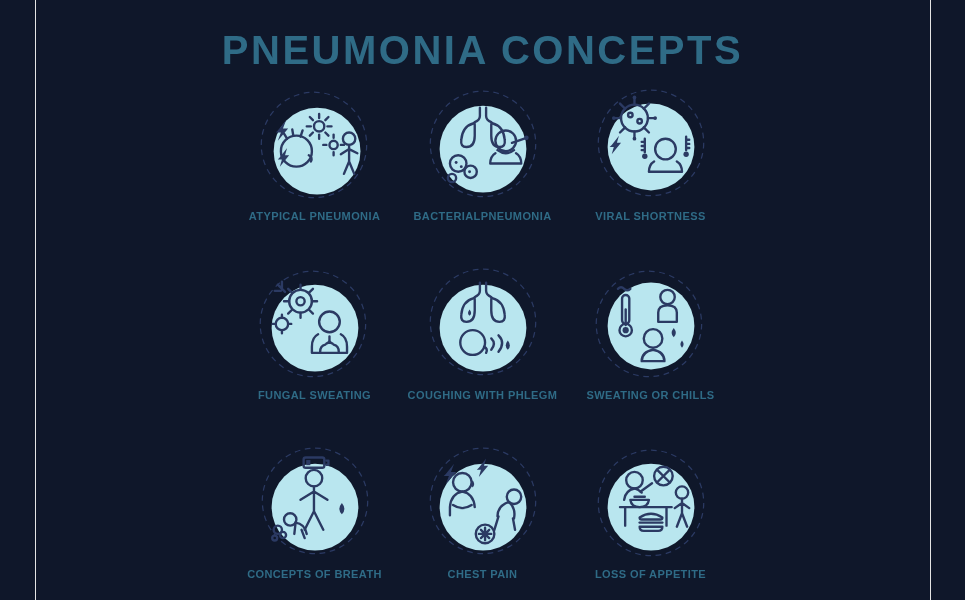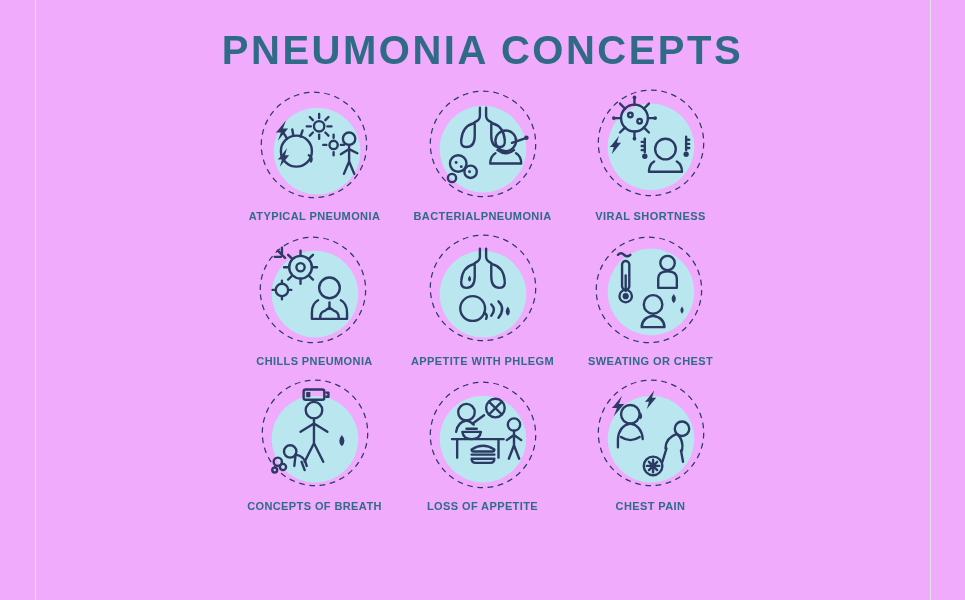--- a/index.html
+++ b/index.html
@@ -1,19 +1,19 @@
 <!DOCTYPE html>
 <html style="--accent-fill: #b9e6ef; --line-color: #2b3a63; --label-color: #2f6b86;"><head>
 <meta charset="utf-8">
 <style>
   html,body { margin:0; padding:0; background:#ffffff; }
   .page {
     position:relative;
     width:965px; height:600px;
-    background:#f0abfc;
+    background:#0f172a;
     overflow:hidden;
     font-family:"Liberation Sans", sans-serif;
   }
   .edge {
     position:absolute; top:0; bottom:0; width:1px;
     background:#e4e4e4;
   }
   .edge-left  { left:35px; }
   .edge-right { right:34px; }
   .title {
@@ -21,21 +21,21 @@
     text-align:center;
     font-size:40px; font-weight:bold;
     letter-spacing:2.5px;
     color:var(--label-color, #2f6b86);
   }
   .grid {
     margin:12px auto 0;
     display:grid;
     grid-template-columns:repeat(3, 168px);
     justify-content:center;
-    row-gap:8px;
+    row-gap:42px;
   }
   .cell {
     margin:0;
     display:flex; flex-direction:column; align-items:center;
   }
   .icon svg { width:124px; height:124px; display:block; }
   .label {
     margin-top:1px;
     font-size:11px; font-weight:bold;
     letter-spacing:0.4px;
@@ -165,62 +165,62 @@
             <path d="M24 20l7 7 M28 17v6 M21 26h6"></path>
           </g>
           <circle class="ln" cx="74" cy="56" r="10"></circle>
           <path class="ln" d="M63 68q-6 3-6 12v6h34v-6q0-9-6-12"></path>
           <g class="ln">
             <path d="M74 70v4 M74 74q0 2-3 3 M74 74q0 2 3 3"></path>
             <path d="M70 78q-5 1-5 7 M78 78q5 1 5 7"></path>
           </g>
         </svg>
       </div>
-      <figcaption class="label">CHILLS PNEUMONIA</figcaption>
+      <figcaption class="label">FUNGAL SWEATING</figcaption>
     </figure>
 
     <figure class="cell">
       <div class="icon">
         <svg viewBox="0 0 120 120">
           <circle class="teal" cx="60" cy="62" r="42"></circle>
           <circle class="ring" cx="60" cy="56" r="51"></circle>
           <g class="ln">
             <path d="M57 18v8 M63 18v8 M57 26q0 4-5 6 M63 26q0 4 5 6"></path>
             <path d="M51 33q-11 3-12 16q-1 7 5 7q8 0 8-11v-10q0-3-1-2z"></path>
             <path d="M69 33q11 3 12 16q1 7-5 7q-8 0-8-11v-10q0-3 1-2z"></path>
           </g>
           <path class="fl" d="M47 44q3 4 0 6q-3-2 0-6z"></path>
           <circle class="ln" cx="50" cy="76" r="12"></circle>
           <path class="ln" d="M61 80q4 2 2 6"></path>
           <path class="ln" d="M68 72q5 5 0 11 M75 69q7 7 0 16"></path>
           <path class="fl" d="M84 74q4 5 0 9q-4-4 0-9z"></path>
         </svg>
       </div>
-      <figcaption class="label">APPETITE WITH PHLEGM</figcaption>
+      <figcaption class="label">COUGHING WITH PHLEGM</figcaption>
     </figure>
 
     <figure class="cell">
       <div class="icon">
         <svg viewBox="0 0 120 120">
           <circle class="teal" cx="60" cy="60" r="42"></circle>
           <circle class="ring" cx="58" cy="58" r="51"></circle>
           <path class="ln" d="M28 24q3-3 6 0q3 3 6 0"></path>
           <rect class="ln" x="32" y="30" width="7" height="28" rx="3.5"></rect>
           <circle class="ln" cx="35.5" cy="64" r="6"></circle>
           <circle class="fl" cx="35.5" cy="64" r="3"></circle>
           <path class="ln" d="M35.5 59v-15"></path>
           <circle class="ln" cx="76" cy="32" r="7"></circle>
           <path class="ln" d="M67 56v-9q0-7 9-7q9 0 9 7v9z"></path>
           <circle class="ln" cx="62" cy="72" r="9"></circle>
           <path class="ln" d="M51 94q0-9 11-11q11 2 11 11z"></path>
           <path class="fl" d="M82 62q4 5 0 9q-4-4 0-9z"></path>
           <path class="fl" d="M90 74q3 4 0 7q-3-3 0-7z"></path>
         </svg>
       </div>
-      <figcaption class="label">SWEATING OR CHEST</figcaption>
+      <figcaption class="label">SWEATING OR CHILLS</figcaption>
     </figure>
 
     <figure class="cell">
       <div class="icon">
         <svg viewBox="0 0 120 120">
           <circle class="teal" cx="60" cy="62" r="42"></circle>
           <circle class="ring" cx="60" cy="56" r="51"></circle>
           <rect class="ln" x="49" y="14" width="20" height="10" rx="2"></rect>
           <path class="ln" d="M71 17h2v4h-2"></path>
           <rect class="fl" x="51.5" y="16.5" width="4" height="5"></rect>
@@ -230,46 +230,20 @@
           <circle class="ln" cx="36" cy="74" r="6"></circle>
           <path class="ln" d="M41 77q9 1 11 11 M41 79l-1 9 M47 84l3 8"></path>
           <g class="ln">
             <circle cx="24" cy="84" r="4"></circle>
               <circle cx="29" cy="89" r="3"></circle>
               <circle cx="21" cy="92" r="2.4"></circle>
           </g>
         </svg>
       </div>
       <figcaption class="label">CONCEPTS OF BREATH</figcaption>
-    </figure>
-
-    <figure class="cell">
-      <div class="icon">
-        <svg viewBox="0 0 120 120">
-          <circle class="teal" cx="60" cy="62" r="42"></circle>
-          <circle class="ring" cx="60" cy="58" r="51"></circle>
-          <g class="ln">
-              <circle cx="72" cy="32" r="9"></circle>
-              <path d="M66 26l12 12 M78 26l-12 12"></path>
-            </g>
-          <circle class="ln" cx="44" cy="36" r="8"></circle>
-          <path class="ln" d="M44 44q-9 2-10 11 M44 44q4 1 7 4"></path>
-          <path class="ln" d="M50 47l11-8"></path>
-          <path class="ln" d="M30 62h50 M35 62v18 M75 62v18"></path>
-          <path class="ln" d="M40 55q1 7 9 7q8 0 9-7z M44 52h10"></path>
-          <g class="ln">
-            <path d="M49 72q11-7 22 0q0 2-2 2h-18q-2 0-2-2z"></path>
-            <path d="M49 77h22"></path>
-            <path d="M49 81h22q0 4-4 4h-14q-4 0-4-4z"></path>
-          </g>
-          <circle class="ln" cx="90" cy="48" r="6"></circle>
-          <path class="ln" d="M90 54v14 M90 58l-7 5 M90 58l7 5 M90 68l-5 13 M90 68l5 13"></path>
-        </svg>
-      </div>
-      <figcaption class="label">LOSS OF APPETITE</figcaption>
     </figure>
 
     <figure class="cell">
       <div class="icon">
         <svg viewBox="0 0 120 120">
           <circle class="teal" cx="60" cy="62" r="42"></circle>
           <circle class="ring" cx="60" cy="56" r="51"></circle>
           <path class="fl" d="M24 30l8-10-3 8h5l-10 12 3-8h-5z"></path>
           <path class="fl" d="M56 24l7-9-2 7h4l-9 11 2-7h-4z"></path>
           <path class="fl" d="M50 36q3 4 0 7q-3-3 0-7z"></path>
@@ -278,14 +252,40 @@
           <path class="ln" d="M31 60q9 6 18 0"></path>
           <circle class="ln" cx="90" cy="52" r="7"></circle>
           <path class="ln" d="M85 57q-11 4-11 14 M85 57q7 6 5 16 M75 71l-4 13 M89 73l2 11"></path>
           <circle class="ln" cx="62" cy="88" r="9"></circle>
           <path class="ln" d="M62 82v12 M56 88h12 M58 84l8 8 M66 84l-8 8"></path>
         </svg>
       </div>
       <figcaption class="label">CHEST PAIN</figcaption>
     </figure>
 
+    <figure class="cell">
+      <div class="icon">
+        <svg viewBox="0 0 120 120">
+          <circle class="teal" cx="60" cy="62" r="42"></circle>
+          <circle class="ring" cx="60" cy="58" r="51"></circle>
+          <g class="ln">
+              <circle cx="72" cy="32" r="9"></circle>
+              <path d="M66 26l12 12 M78 26l-12 12"></path>
+            </g>
+          <circle class="ln" cx="44" cy="36" r="8"></circle>
+          <path class="ln" d="M44 44q-9 2-10 11 M44 44q4 1 7 4"></path>
+          <path class="ln" d="M50 47l11-8"></path>
+          <path class="ln" d="M30 62h50 M35 62v18 M75 62v18"></path>
+          <path class="ln" d="M40 55q1 7 9 7q8 0 9-7z M44 52h10"></path>
+          <g class="ln">
+            <path d="M49 72q11-7 22 0q0 2-2 2h-18q-2 0-2-2z"></path>
+            <path d="M49 77h22"></path>
+            <path d="M49 81h22q0 4-4 4h-14q-4 0-4-4z"></path>
+          </g>
+          <circle class="ln" cx="90" cy="48" r="6"></circle>
+          <path class="ln" d="M90 54v14 M90 58l-7 5 M90 58l7 5 M90 68l-5 13 M90 68l5 13"></path>
+        </svg>
+      </div>
+      <figcaption class="label">LOSS OF APPETITE</figcaption>
+    </figure>
+
   </div>
 </div>
 
 </body></html>

